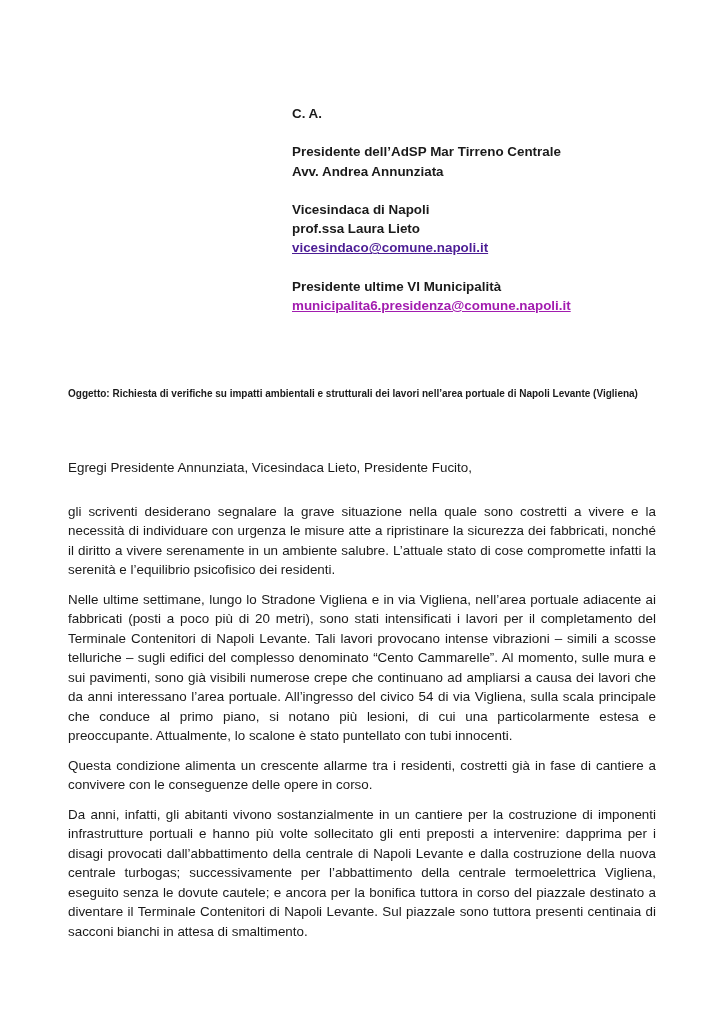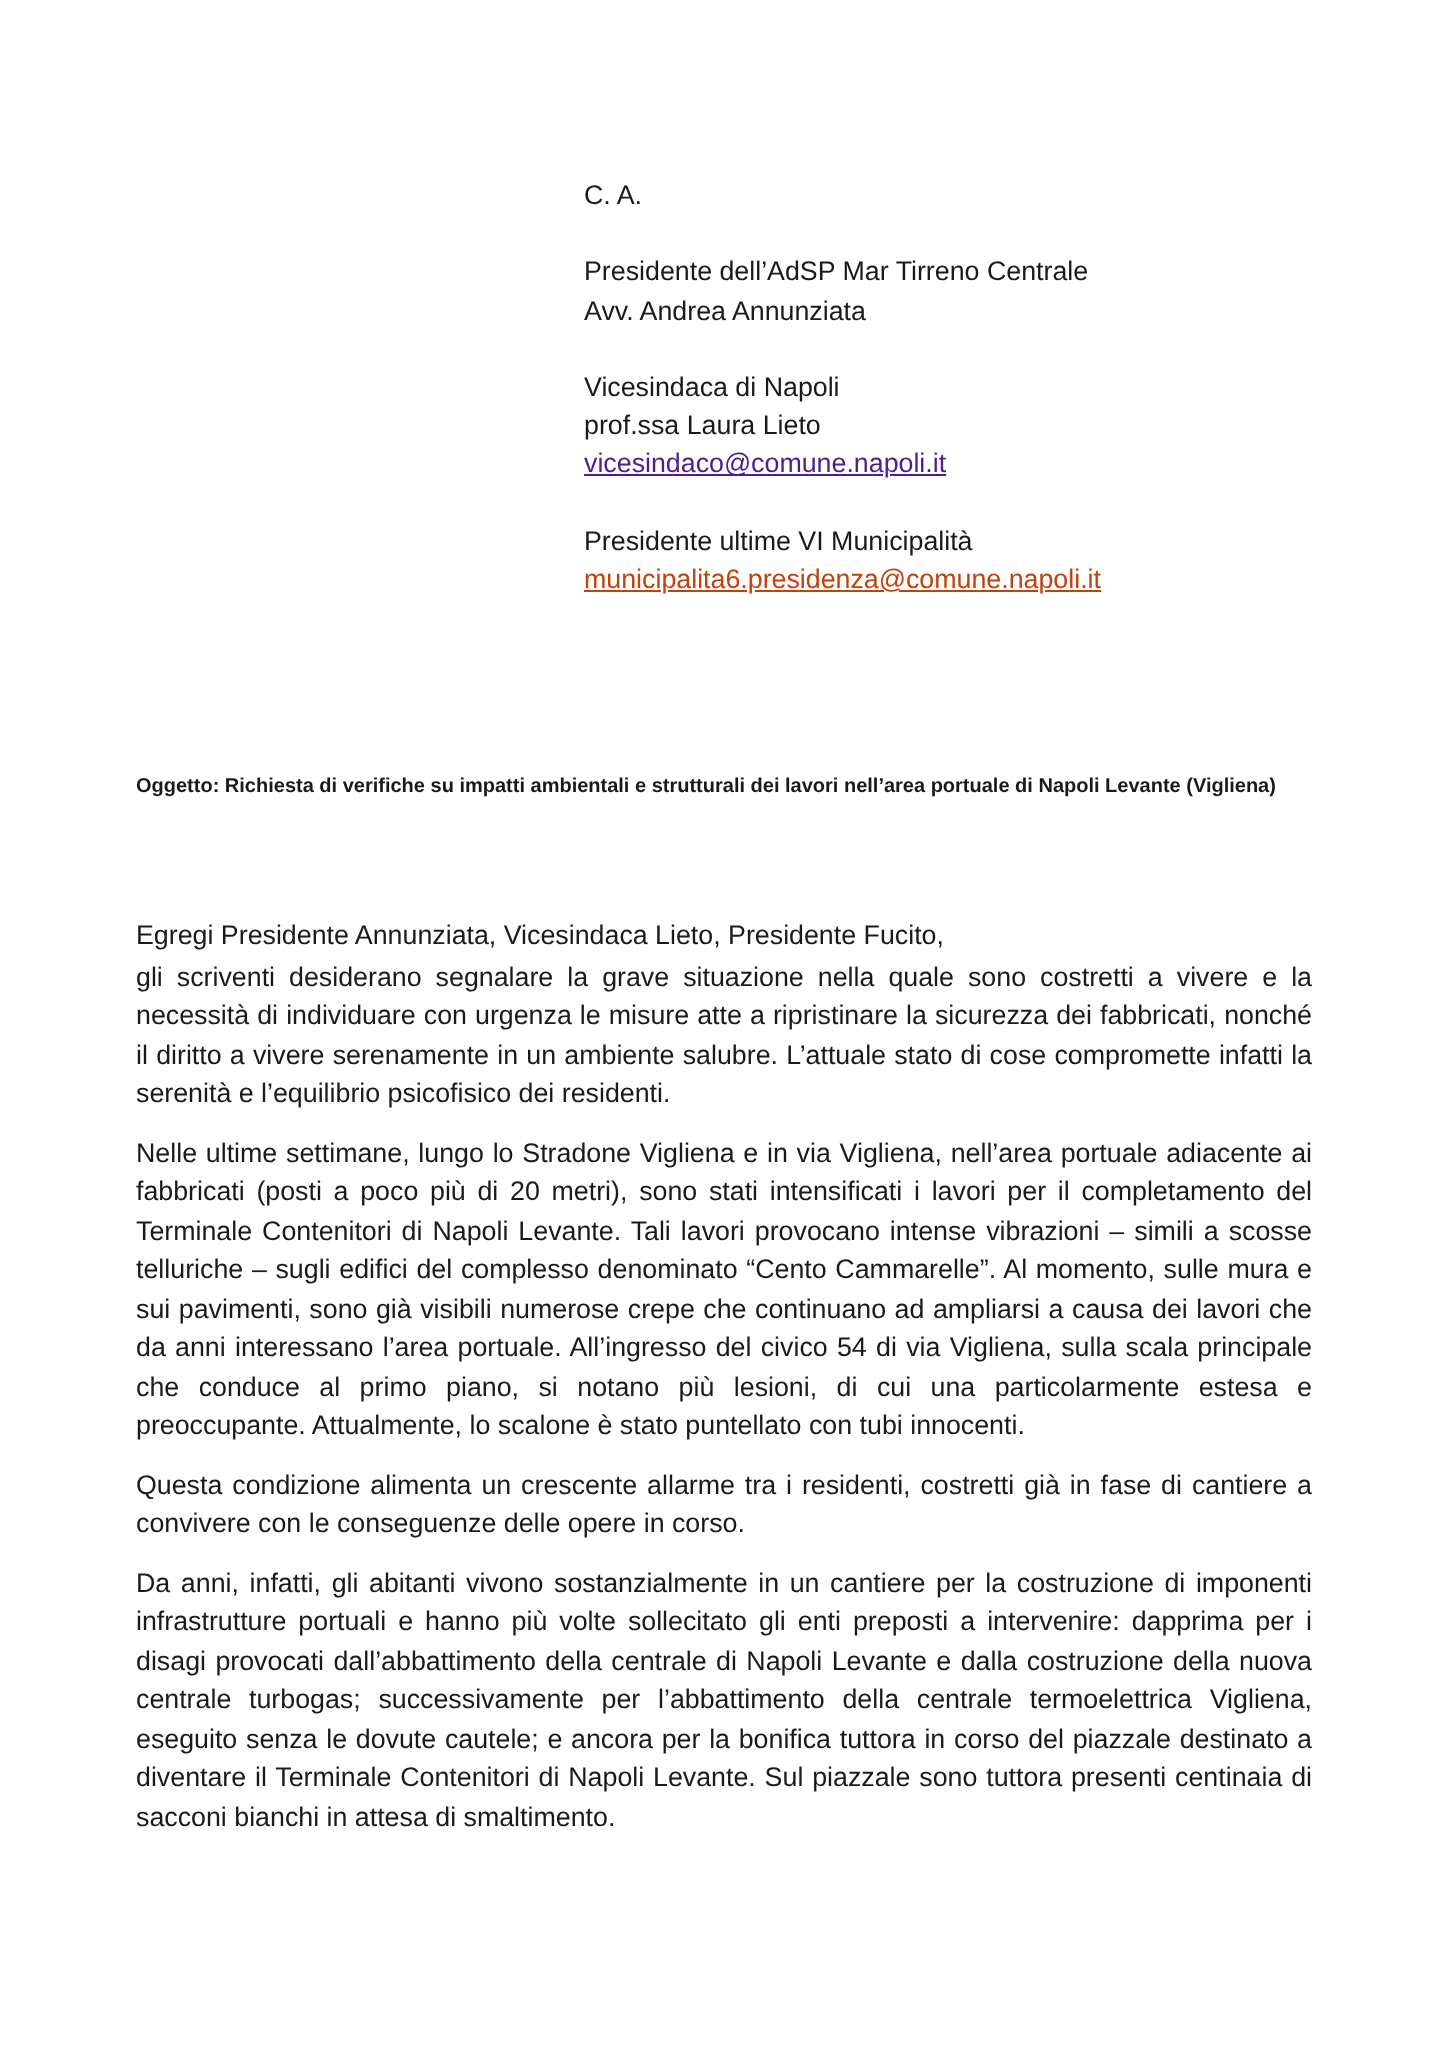--- a/index.html
+++ b/index.html
@@ -1,56 +1,56 @@
 <!DOCTYPE html>
 <html><head>
   <meta charset="utf-8">
   <style>
     html, body { margin: 0; padding: 0; background: #ffffff; }
     body {
       width: 724px; height: 1024px; position: relative; overflow: hidden;
       font-family: "Liberation Sans", sans-serif; color: #1a1a1a;
     }
     .address {
-      position: absolute; left: 292px; top: 88px;
-      font-size: 13.4px; line-height: 19.2px;
+      position: absolute; left: 292px; top: 104px;
+      font-size: 13.4px; line-height: 19.2px; font-weight: bold;
     }
     .address .line { display: block; white-space: nowrap; }
     .address .gap { display: block; height: 19.2px; }
     .address a { color: #4f7f93; text-decoration: underline; }
     .subject {
       position: absolute; left: 68px; top: 384px; width: 588px;
       font-size: 10px; line-height: 19.5px; font-weight: bold;
       text-align: justify;
     }
     .body-text {
       position: absolute; left: 68px; top: 458px; width: 588px;
       font-size: 13.4px; line-height: 19.5px;
     }
     .body-text p { margin: 0 0 10px 0; text-align: justify; }
-    .body-text p.salutation { margin-bottom: 1px; }
+    .body-text p.salutation { margin-bottom: 24px; }
   </style>
 </head>
 <body>
 
 <div class="address">
   <span class="line">C. A.</span>
   <span class="gap"></span>
 
   <span class="line">Presidente dell’AdSP Mar Tirreno Centrale</span>
   <span class="line">Avv. Andrea Annunziata</span>
   <span class="gap"></span>
 
   <span class="line">Vicesindaca di Napoli</span>
   <span class="line">prof.ssa Laura Lieto</span>
   <span class="line"><a style="color: #4c1d95;">vicesindaco@comune.napoli.it</a></span>
   <span class="gap"></span>
 
   <span class="line">Presidente ultime VI Municipalità</span>
-  <span class="line"><a style="color: #c2410c;">municipalita6.presidenza@comune.napoli.it</a></span>
+  <span class="line"><a style="color: #a21caf;">municipalita6.presidenza@comune.napoli.it</a></span>
 </div>
 
 <div class="subject">Oggetto: Richiesta di verifiche su impatti ambientali e strutturali dei lavori nell’area portuale di Napoli Levante (Vigliena)</div>
 
 <div class="body-text">
   <p class="salutation">Egregi Presidente Annunziata, Vicesindaca Lieto, Presidente Fucito,</p>
   <p>gli scriventi desiderano segnalare la grave situazione nella quale sono costretti a vivere e la necessità di individuare con urgenza le misure atte a ripristinare la sicurezza dei fabbricati, nonché il diritto a vivere serenamente in un ambiente salubre. L’attuale stato di cose compromette infatti la serenità e l’equilibrio psicofisico dei residenti.</p>
   <p>Nelle ultime settimane, lungo lo Stradone Vigliena e in via Vigliena, nell’area portuale adiacente ai fabbricati (posti a poco più di 20 metri), sono stati intensificati i lavori per il completamento del Terminale Contenitori di Napoli Levante. Tali lavori provocano intense vibrazioni – simili a scosse telluriche – sugli edifici del complesso denominato “Cento Cammarelle”. Al momento, sulle mura e sui pavimenti, sono già visibili numerose crepe che continuano ad ampliarsi a causa dei lavori che da anni interessano l’area portuale. All’ingresso del civico 54 di via Vigliena, sulla scala principale che conduce al primo piano, si notano più lesioni, di cui una particolarmente estesa e preoccupante. Attualmente, lo scalone è stato puntellato con tubi innocenti.</p>
   <p>Questa condizione alimenta un crescente allarme tra i residenti, costretti già in fase di cantiere a convivere con le conseguenze delle opere in corso.</p>
   <p>Da anni, infatti, gli abitanti vivono sostanzialmente in un cantiere per la costruzione di imponenti infrastrutture portuali e hanno più volte sollecitato gli enti preposti a intervenire: dapprima per i disagi provocati dall’abbattimento della centrale di Napoli Levante e dalla costruzione della nuova centrale turbogas; successivamente per l’abbattimento della centrale termoelettrica Vigliena, eseguito senza le dovute cautele; e ancora per la bonifica tuttora in corso del piazzale destinato a diventare il Terminale Contenitori di Napoli Levante. Sul piazzale sono tuttora presenti centinaia di sacconi bianchi in attesa di smaltimento.</p>

